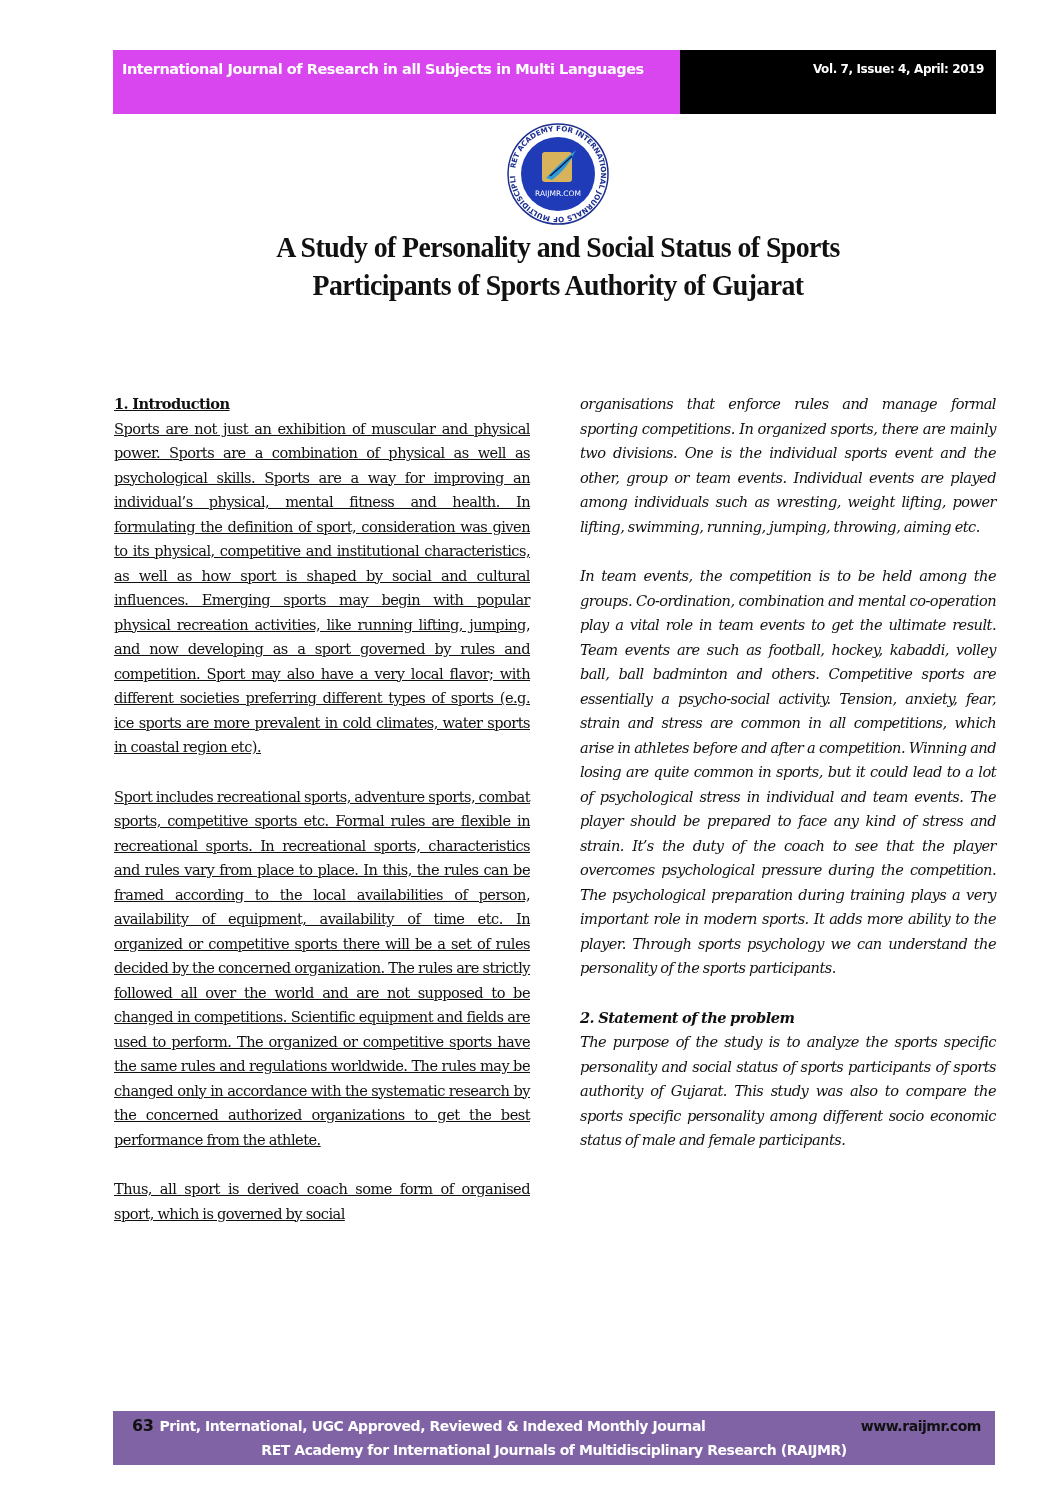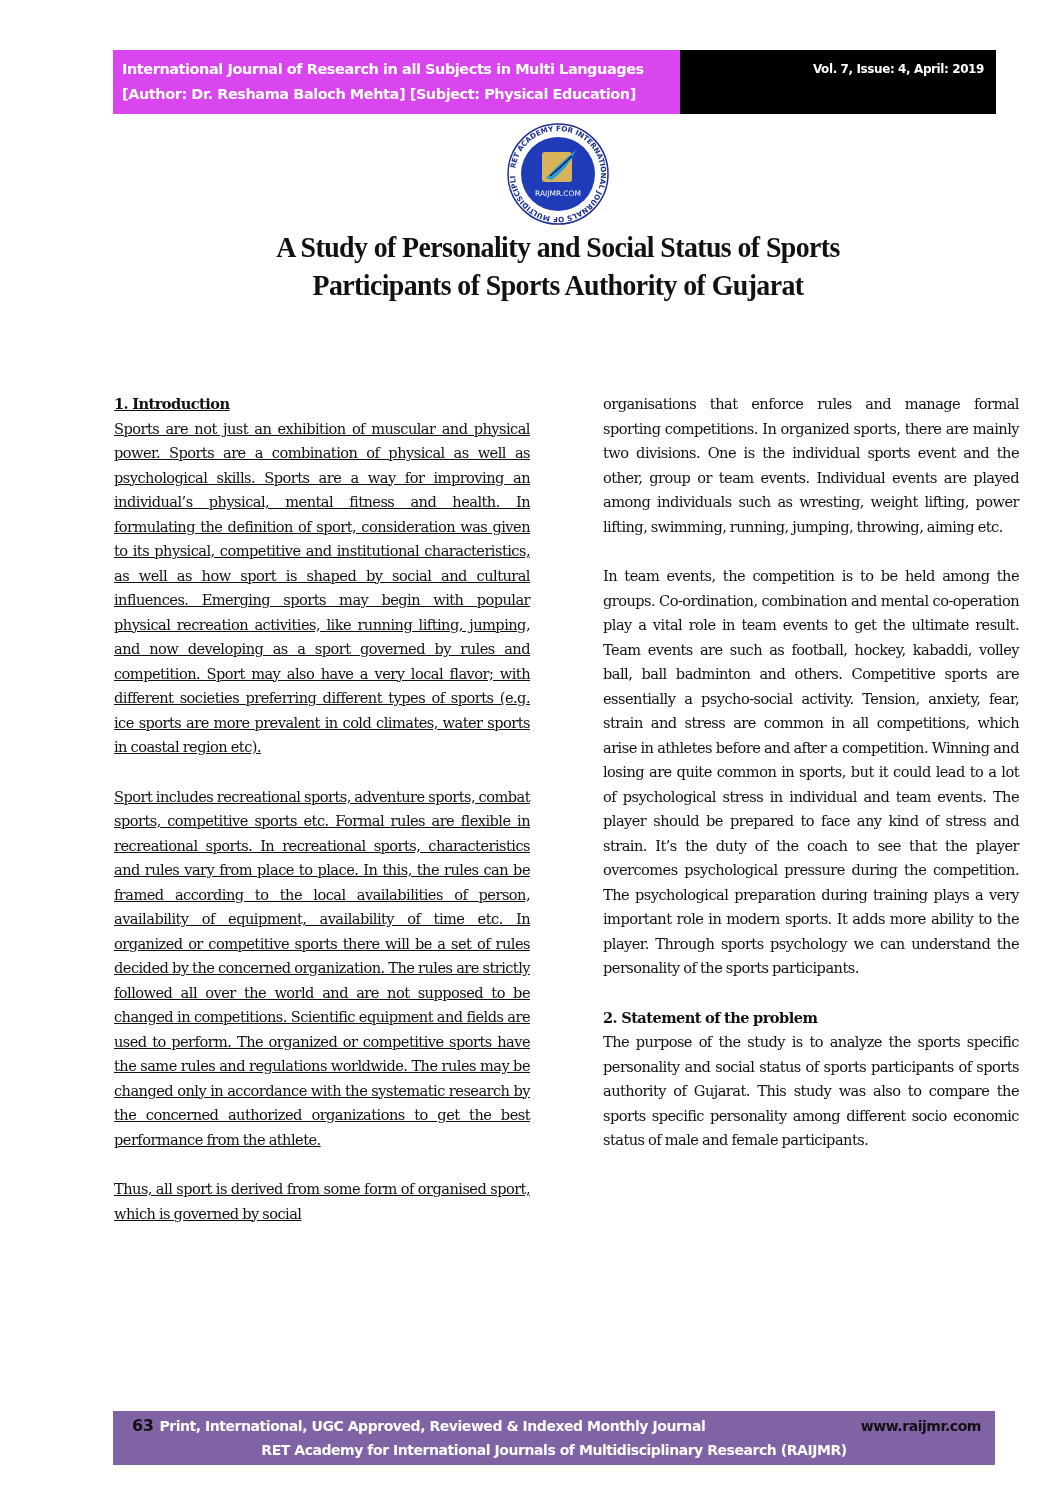--- a/index.html
+++ b/index.html
@@ -17,39 +17,38 @@
 
     .title { position: absolute; left: 100px; top: 228px; width: 916px; text-align: center;
       font-family: "Liberation Serif", serif; font-weight: bold; font-size: 29px; line-height: 38px; color: #111; letter-spacing: -0.6px; transform: scaleX(0.96); }
     .author { position: absolute; left: 100px; top: 322px; width: 916px; text-align: center;
       font-family: "Liberation Serif", serif; font-size: 15.5px; line-height: 23px; color: #111; letter-spacing: -0.4px; }
 
     .col { position: absolute; top: 392px; width: 416px;
       font-family: "DejaVu Serif", serif; font-size: 14.6px; line-height: 24.5px; color: #111;
       text-align: justify; letter-spacing: -0.55px; word-spacing: -0.5px; }
     .col.left { left: 114px; text-decoration: underline; }
-    .col.right { left: 603px; }
+    .col.right { left: 580px; font-style: italic; }
     .col p { margin: 0; }
     .col p + p { margin-top: 25px; }
     .col .h { font-weight: bold; display: block; }
 
     .ftr { position: absolute; left: 113px; top: 1411px; width: 882px; height: 54px; background: #7f63a5;
       font-family: "DejaVu Sans", sans-serif; font-weight: bold; font-size: 14px; color: #ffffff; letter-spacing: -0.45px; }
     .ftr-row1 { position: absolute; left: 19px; top: 4px; right: 14px; line-height: 22px; white-space: nowrap; }
     .ftr-row1 .pg { color: #111; font-size: 16px; margin-right: 6px; }
     .ftr-row1 .url { position: absolute; right: 0; top: 0; color: #111; }
     .ftr-row2 { position: absolute; left: 0; right: 0; top: 28px; text-align: center; line-height: 22px; white-space: nowrap; }
   </style>
 </head>
 <body>
 
 <div class="hdr">
   <div class="hdr-left">
     <div>International Journal of Research in all Subjects in Multi Languages</div>
-    <div>[Author: Dr. Reshama Baloch Mehta] [Subject: Physical Education]</div>
   </div>
   <div class="hdr-right">
     <div>Vol. 7, Issue: 4, April: 2019</div>
   </div>
 </div>
 
 <div class="logo">
   <svg width="104" height="104" viewBox="0 0 104 104">
     <defs>
       <path id="ringpath" d="M 52,52 m -43,0 a 43,43 0 1,1 86,0 a 43,43 0 1,1 -86,0"></path>
@@ -73,21 +72,21 @@
 
 <div class="author">
 </div>
 
 <div class="col left">
   <p>
     <span class="h">1. Introduction</span>
     <span>Sports are not just an exhibition of muscular and physical power. Sports are a combination of physical as well as psychological skills. Sports are a way for improving an individual’s physical, mental fitness and health. In formulating the definition of sport, consideration was given to its physical, competitive and institutional characteristics, as well as how sport is shaped by social and cultural influences. Emerging sports may begin with popular physical recreation activities, like running lifting, jumping, and now developing as a sport governed by rules and competition. Sport may also have a very local flavor; with different societies preferring different types of sports (e.g. ice sports are more prevalent in cold climates, water sports in coastal region etc).</span>
   </p>
   <p>Sport includes recreational sports, adventure sports, combat sports, competitive sports etc. Formal rules are flexible in recreational sports. In recreational sports, characteristics and rules vary from place to place. In this, the rules can be framed according to the local availabilities of person, availability of equipment, availability of time etc. In organized or competitive sports there will be a set of rules decided by the concerned organization. The rules are strictly followed all over the world and are not supposed to be changed in competitions. Scientific equipment and fields are used to perform. The organized or competitive sports have the same rules and regulations worldwide. The rules may be changed only in accordance with the systematic research by the concerned authorized organizations to get the best performance from the athlete.</p>
-  <p>Thus, all sport is derived from some form of organised sport, which is governed by social</p>
+  <p>Thus, all sport is derived coach some form of organised sport, which is governed by social</p>
 </div>
 
 <div class="col right">
   <p>organisations that enforce rules and manage formal sporting competitions. In organized sports, there are mainly two divisions. One is the individual sports event and the other, group or team events. Individual events are played among individuals such as wresting, weight lifting, power lifting, swimming, running, jumping, throwing, aiming etc.</p>
   <p>In team events, the competition is to be held among the groups. Co-ordination, combination and mental co-operation play a vital role in team events to get the ultimate result. Team events are such as football, hockey, kabaddi, volley ball, ball badminton and others. Competitive sports are essentially a psycho-social activity. Tension, anxiety, fear, strain and stress are common in all competitions, which arise in athletes before and after a competition. Winning and losing are quite common in sports, but it could lead to a lot of psychological stress in individual and team events. The player should be prepared to face any kind of stress and strain. It’s the duty of the coach to see that the player overcomes psychological pressure during the competition. The psychological preparation during training plays a very important role in modern sports. It adds more ability to the player. Through sports psychology we can understand the personality of the sports participants.</p>
   <p>
     <span class="h">2. Statement of the problem</span>
     <span>The purpose of the study is to analyze the sports specific personality and social status of sports participants of sports authority of Gujarat. This study was also to compare the sports specific personality among different socio economic status of male and female participants.</span>
   </p>
 </div>

